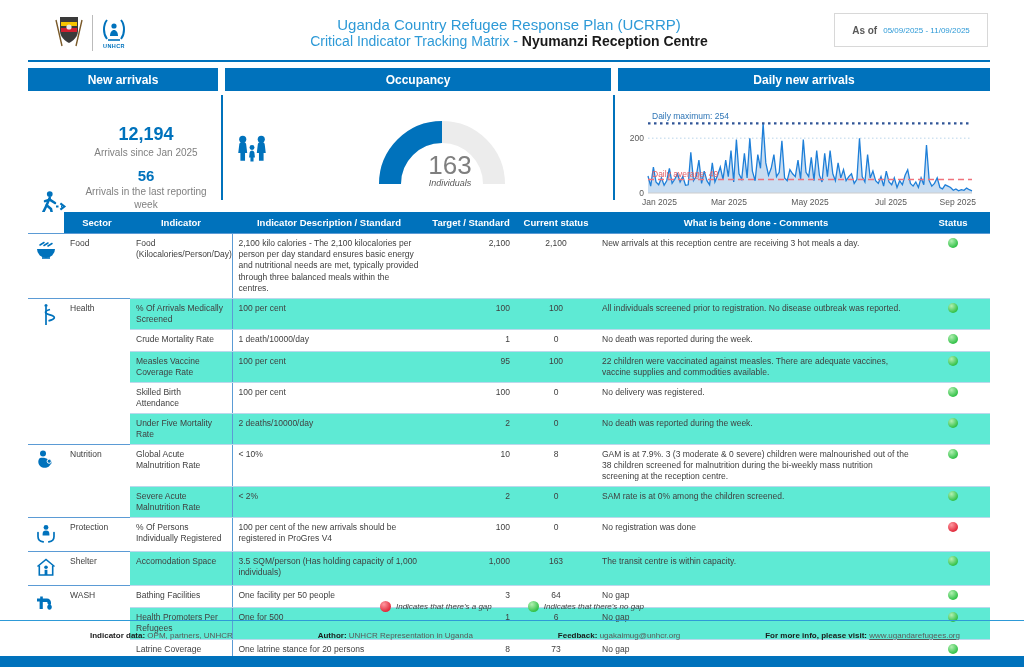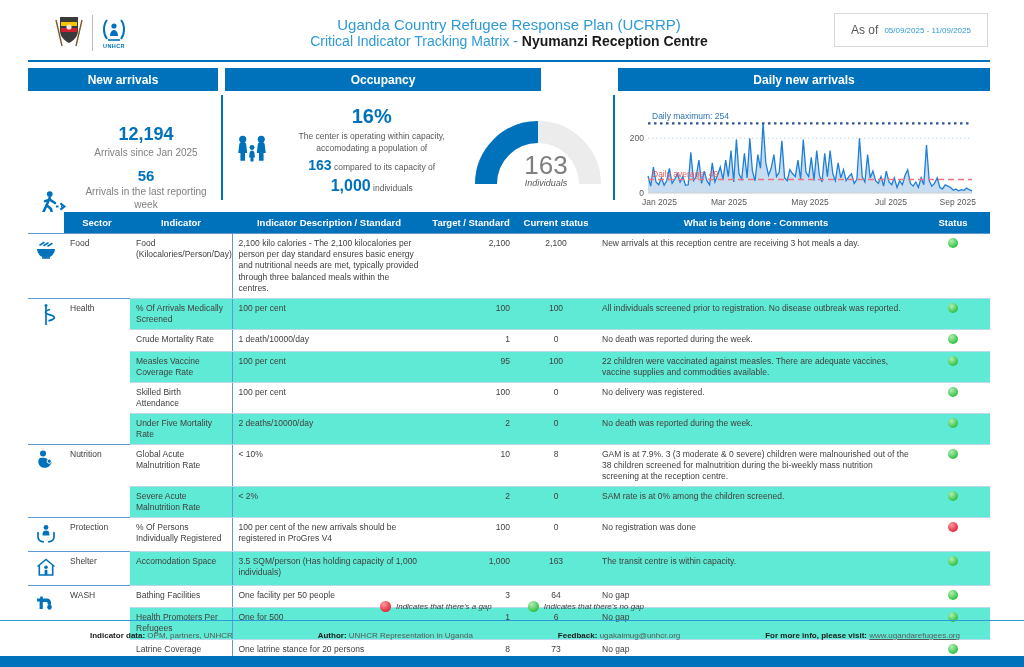--- a/index.html
+++ b/index.html
@@ -10,28 +10,28 @@
   .logos{position:absolute;left:26px;top:4px;display:flex;align-items:center;gap:8px;}
   .logo-divider{width:1px;height:36px;background:#bbb;}
   .unhcr-wrap{display:flex;flex-direction:column;align-items:center;}
   .unhcr-label{font-size:5.5px;font-weight:bold;color:#0072BC;letter-spacing:.4px;margin-top:-2px;}
   .titles{position:absolute;left:0;right:0;top:6px;text-align:center;}
   .title1{font-size:15px;color:#2E9AD7;}
   .title2{font-size:14px;color:#2E9AD7;margin-top:0;}
   .title2 b{color:#1a1a1a;}
   .asof-box{position:absolute;right:2px;top:3px;width:152px;height:32px;border:1px solid #d8d8d8;
             display:flex;align-items:center;justify-content:center;gap:6px;background:#fff;}
-  .asof-label{font-size:12px;font-weight:normal;color:#595959;text-align:center;}
+  .asof-label{font-size:10px;font-weight:bold;color:#595959;text-align:center;}
   .asof-value{font-size:8px;color:#2E9AD7;}
   .header-rule{position:absolute;left:28px;top:60px;width:962px;height:2px;background:#0072BC;}
   
   .panel-bar{position:absolute;top:68px;height:23px;background:#0072BC;color:#fff;
              font-size:12px;font-weight:bold;display:flex;align-items:center;justify-content:center;}
   .bar-new{left:28px;width:190px;}
-  .bar-occ{left:225px;width:316px;}
+  .bar-occ{left:225px;width:386px;}
   .bar-daily{left:618px;width:372px;}
   .vdiv{position:absolute;top:95px;height:105px;width:2px;background:#0072BC;}
   
   .panel-new{position:absolute;left:28px;top:109px;width:190px;height:110px;display:flex;align-items:flex-end;}
   .panel-new .icon{width:46px;display:flex;justify-content:center;}
   .panel-new .nums{flex:1;text-align:center;}
   .big-blue{color:#0072BC;font-weight:bold;font-size:18px;}
   .mid-blue{color:#0072BC;font-weight:bold;font-size:15px;}
   .gray-label{color:#808080;font-size:10px;line-height:1.25;margin:2px 8px 8px;}
   
@@ -142,27 +142,20 @@
       <svg width="36" height="34" viewBox="0 0 22 22">
         <g fill="#0072BC">
           <circle cx="5" cy="4" r="2.3"></circle>
             <path d="M2.7 8a2.3 2.3 0 0 1 4.6 0l.6 5H6.5v5h-3v-5H2.1z"></path>
           <circle cx="17" cy="4" r="2.3"></circle>
             <path d="M14.7 8a2.3 2.3 0 0 1 4.6 0l.6 5h-1.4v5h-3v-5h-1.4z"></path>
           <circle cx="11" cy="9.4" r="1.6"></circle>
             <path d="M9.5 12.4a1.6 1.6 0 0 1 3 0l.4 3.4h-.9v2.7h-2v-2.7h-.9z"></path>
         </g>
       </svg>
-    </div>
-    <div class="occ-text">
-      <div class="occ-pct">16%</div>
-      <div>The center is operating within capacity,</div>
-      <div>accomodating a population of</div>
-      <div style="margin-top:2px;"><span class="occ-num">163</span><span> compared to its capacity of</span></div>
-      <div style="margin-top:2px;"><span class="occ-cap">1,000</span><span> individuals</span></div>
     </div>
     <div class="gauge-wrap">
       <svg width="140" height="92" viewBox="0 0 140 92">
         <path d="M18 80 A 52 52 0 0 1 122 80" fill="none" stroke="#ececec" stroke-width="22"></path>
         <path d="M18 80 A 52 52 0 0 1 70 28" fill="none" stroke="#0072BC" stroke-width="22"></path>
         <text x="78" y="70" text-anchor="middle" font-size="26" fill="#7f7f7f">163</text>
         <text x="78" y="82" text-anchor="middle" font-size="9" font-style="italic" fill="#595959">Individuals</text>
       </svg>
     </div>
   </div>

